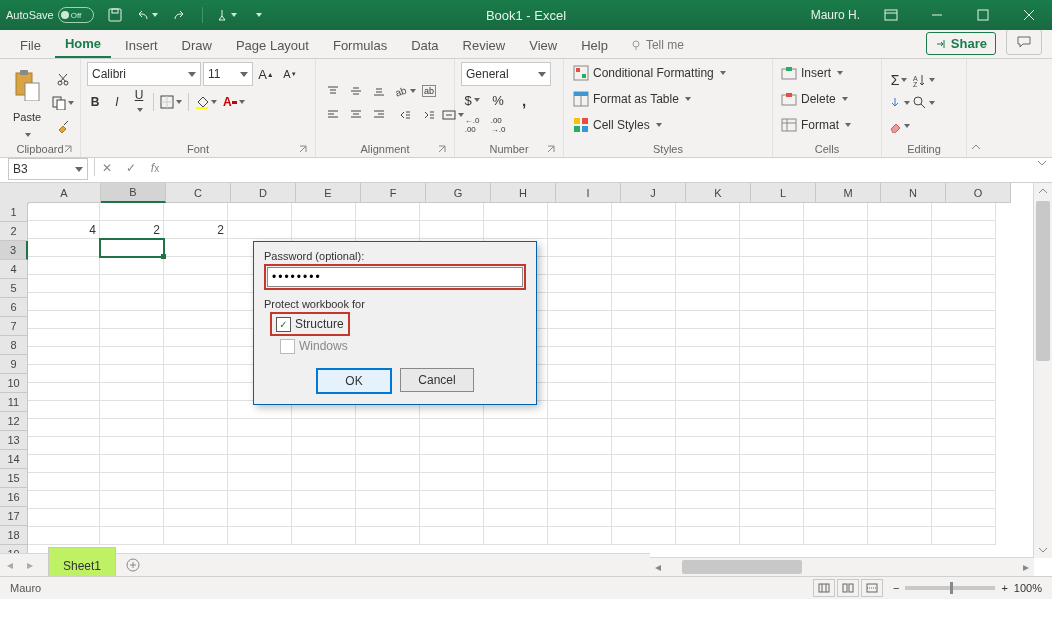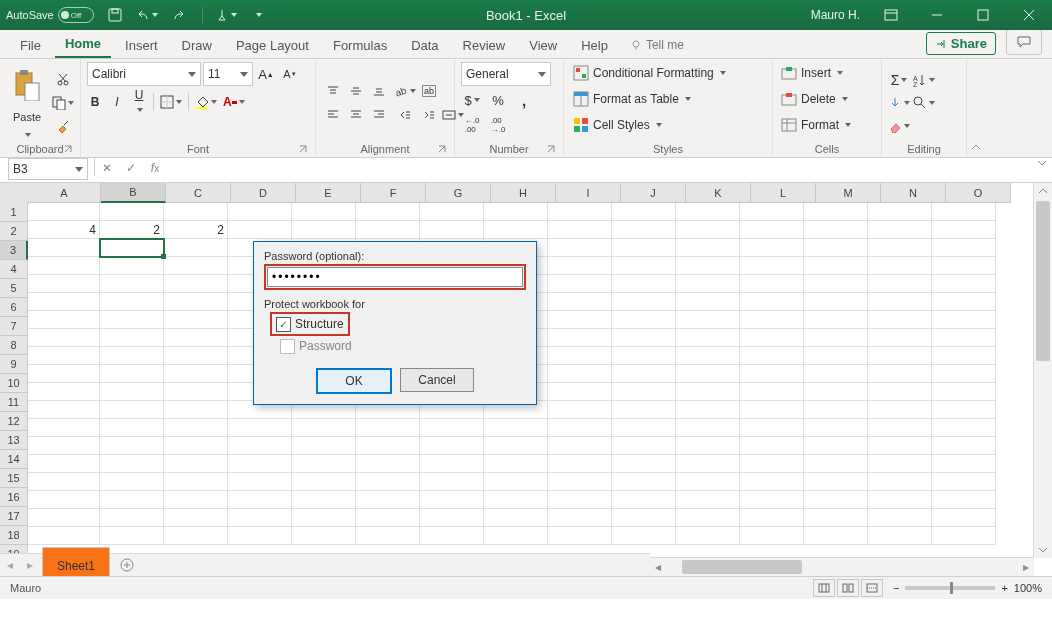--- a/index.html
+++ b/index.html
@@ -60,21 +60,21 @@
 .cell{position:absolute;border-right:1px solid #e0e0e0;border-bottom:1px solid #e0e0e0;height:18px;padding:0 3px;display:flex;align-items:center;justify-content:flex-end;font-size:12px;box-sizing:border-box}
 .sel-box{position:absolute;border:2px solid #217346;height:18px;box-sizing:border-box}
 .sel-box .handle{position:absolute;right:-3px;bottom:-3px;width:5px;height:5px;background:#217346}
 .vscroll{position:absolute;right:0;top:0;width:18px;bottom:18px;background:#f3f2f1;border-left:1px solid #d8d8d8;display:flex;flex-direction:column;align-items:center}
 .vscroll .thumb{width:14px;height:160px;background:#c8c8c8;border-radius:2px;margin-top:2px}
 .hscroll{position:absolute;left:650px;right:18px;bottom:0;height:18px;background:#f3f2f1;border-top:1px solid #d8d8d8;display:flex;align-items:center}
 .hscroll .thumb{height:14px;width:120px;background:#c8c8c8;border-radius:2px;margin-left:16px}
 .hscroll .arrow{width:16px;display:flex;align-items:center;justify-content:center;color:#888}
 .sheet-tabs{position:absolute;left:0;bottom:0;height:22px;width:650px;background:#f3f2f1;border-top:1px solid #d8d8d8;display:flex;align-items:center}
 .st-nav{width:20px;display:flex;align-items:center;justify-content:center;color:#aaa}
-.sheet-tab{background:#f97316;border:1px solid #c8c8c8;border-bottom:none;padding:11px 14px;font-size:12px;margin-left:2px}
+.sheet-tab{background:#bef264;border:1px solid #c8c8c8;border-bottom:none;padding:11px 14px;font-size:12px;margin-left:8px}
 .add-sheet{width:22px;display:flex;align-items:center;justify-content:center;color:#888;margin-left:6px}
 .statusbar{height:22px;background:#f3f2f1;border-top:1px solid #d0d0d0;display:flex;align-items:center;font-size:11px}
 .statusbar .ready{margin-left:10px;color:#555}
 .statusbar .spacer{flex:1}
 .view-btns{display:flex;gap:2px;margin-right:10px}
 .view-btn{width:20px;height:16px;border:1px solid #c8c8c8;display:flex;align-items:center;justify-content:center}
 .zoom{display:flex;align-items:center;gap:6px;margin-right:10px}
 .zoom .track{width:90px;height:4px;background:#c8c8c8;position:relative}
 .zoom .track .knob{position:absolute;left:50%;top:-4px;width:3px;height:12px;background:#888}
 .dialog{position:absolute;left:253px;top:241px;width:282px;border:1px solid #0063b1;background:#f0f0f0;box-shadow:3px 3px 8px rgba(0,0,0,0.25);font-size:12px}
@@ -920,21 +920,21 @@
       <input class="pwd-input" value="••••••••" style="">
     </div>
     <div class="dlg-label">Protect workbook for</div>
     <div style="padding-left:6px">
       <span class="chk-wrap">
         <span class="chk">✓</span>
         <span>Structure</span>
       </span>
       <div class="chkline">
         <span class="chk" style="border-color:#bbb"></span>
-        <span>Password</span>
+        <span>Windows</span>
       </div>
     </div>
   </div>
   <div class="dlg-btns">
     <div class="dlg-btn primary">OK</div>
     <div class="dlg-btn">Cancel</div>
   </div>
 </div>
 
 </body></html>

